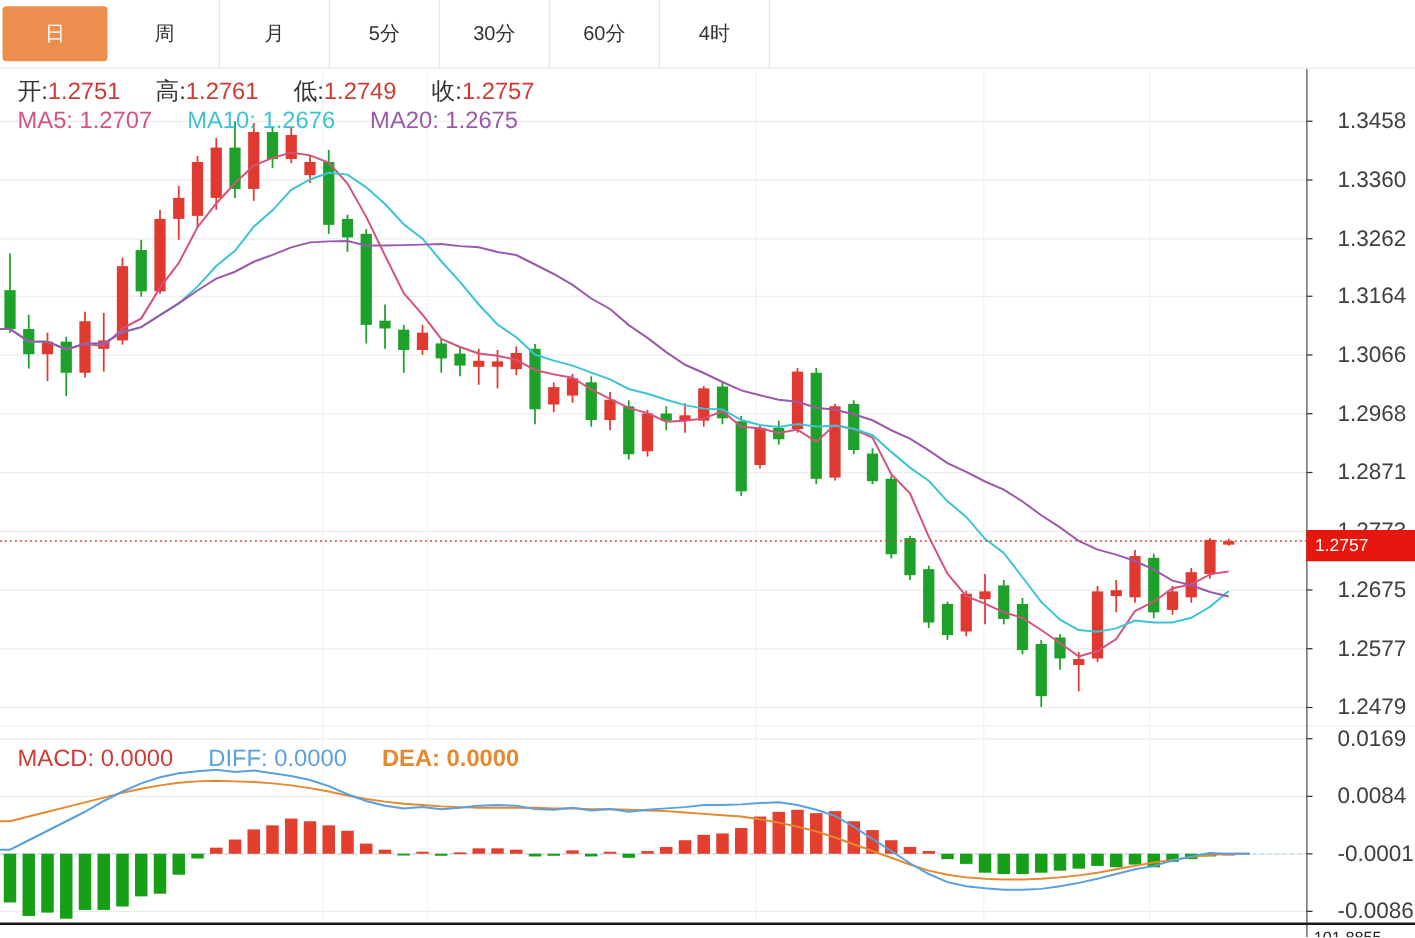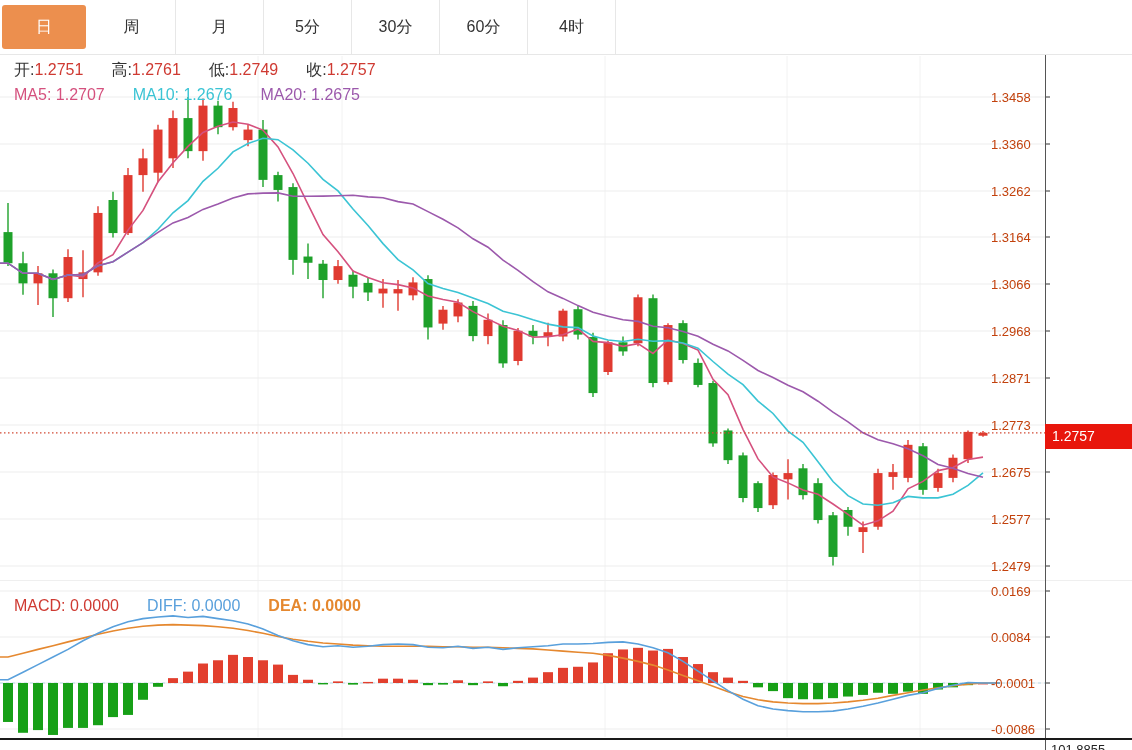--- a/index.html
+++ b/index.html
@@ -6,27 +6,27 @@
   .stage{position:relative;width:1132px;height:750px;background:#fff;overflow:hidden;
          font-family:"Liberation Sans",sans-serif;}
   
   .tabbar{position:absolute;top:0;left:0;width:1132px;height:55px;display:flex;
           border-bottom:1px solid #e7e7e7;box-sizing:border-box;background:#fff;z-index:6;}
   .tab{width:88px;height:55px;display:flex;align-items:center;justify-content:center;
        font-size:16px;color:#333;border-right:1px solid #e7e7e7;box-sizing:border-box;cursor:pointer;}
   .tab.active{width:84px;height:44px;margin:5px 2px 0 2px;border:none;border-radius:3px;
               background:#ec8f4e;color:#fff;}
   
-  .legend{position:absolute;white-space:nowrap;font-size:16px;z-index:3;}
+  .legend{position:absolute;white-space:nowrap;font-size:19px;z-index:3;}
   .lg-item{display:inline-block;margin-right:28px;}
   .ohlc-label{color:#333;}
   .ohlc-val{color:#cf3a32;}
   
   .axis-border{position:absolute;left:1045px;top:55px;width:1px;height:695px;background:#555;z-index:2;}
-  .tick{position:absolute;left:991px;transform:translateY(-50%);font-size:13px;color:#c2410c;z-index:2;}
+  .tick{position:absolute;left:1070px;transform:translateY(-50%);font-size:18px;color:#404040;z-index:2;}
   .price-tag{position:absolute;left:1045px;top:424px;width:87px;height:25px;background:#e8160c;
              color:#fff;font-size:14px;line-height:25px;padding-left:7px;box-sizing:border-box;z-index:5;}
   .sep{position:absolute;left:0;top:580px;width:1132px;height:1px;background:#efefef;z-index:1;}
   .bottom-line{position:absolute;left:0;top:738px;width:1132px;height:2px;background:#1a1a1a;z-index:4;}
   .partial-label{position:absolute;left:1051px;top:742px;font-size:13px;color:#222;z-index:4;}
   svg.chart{position:absolute;left:0;top:0;z-index:1;}
 </style>
 </head>
 <body>
 

